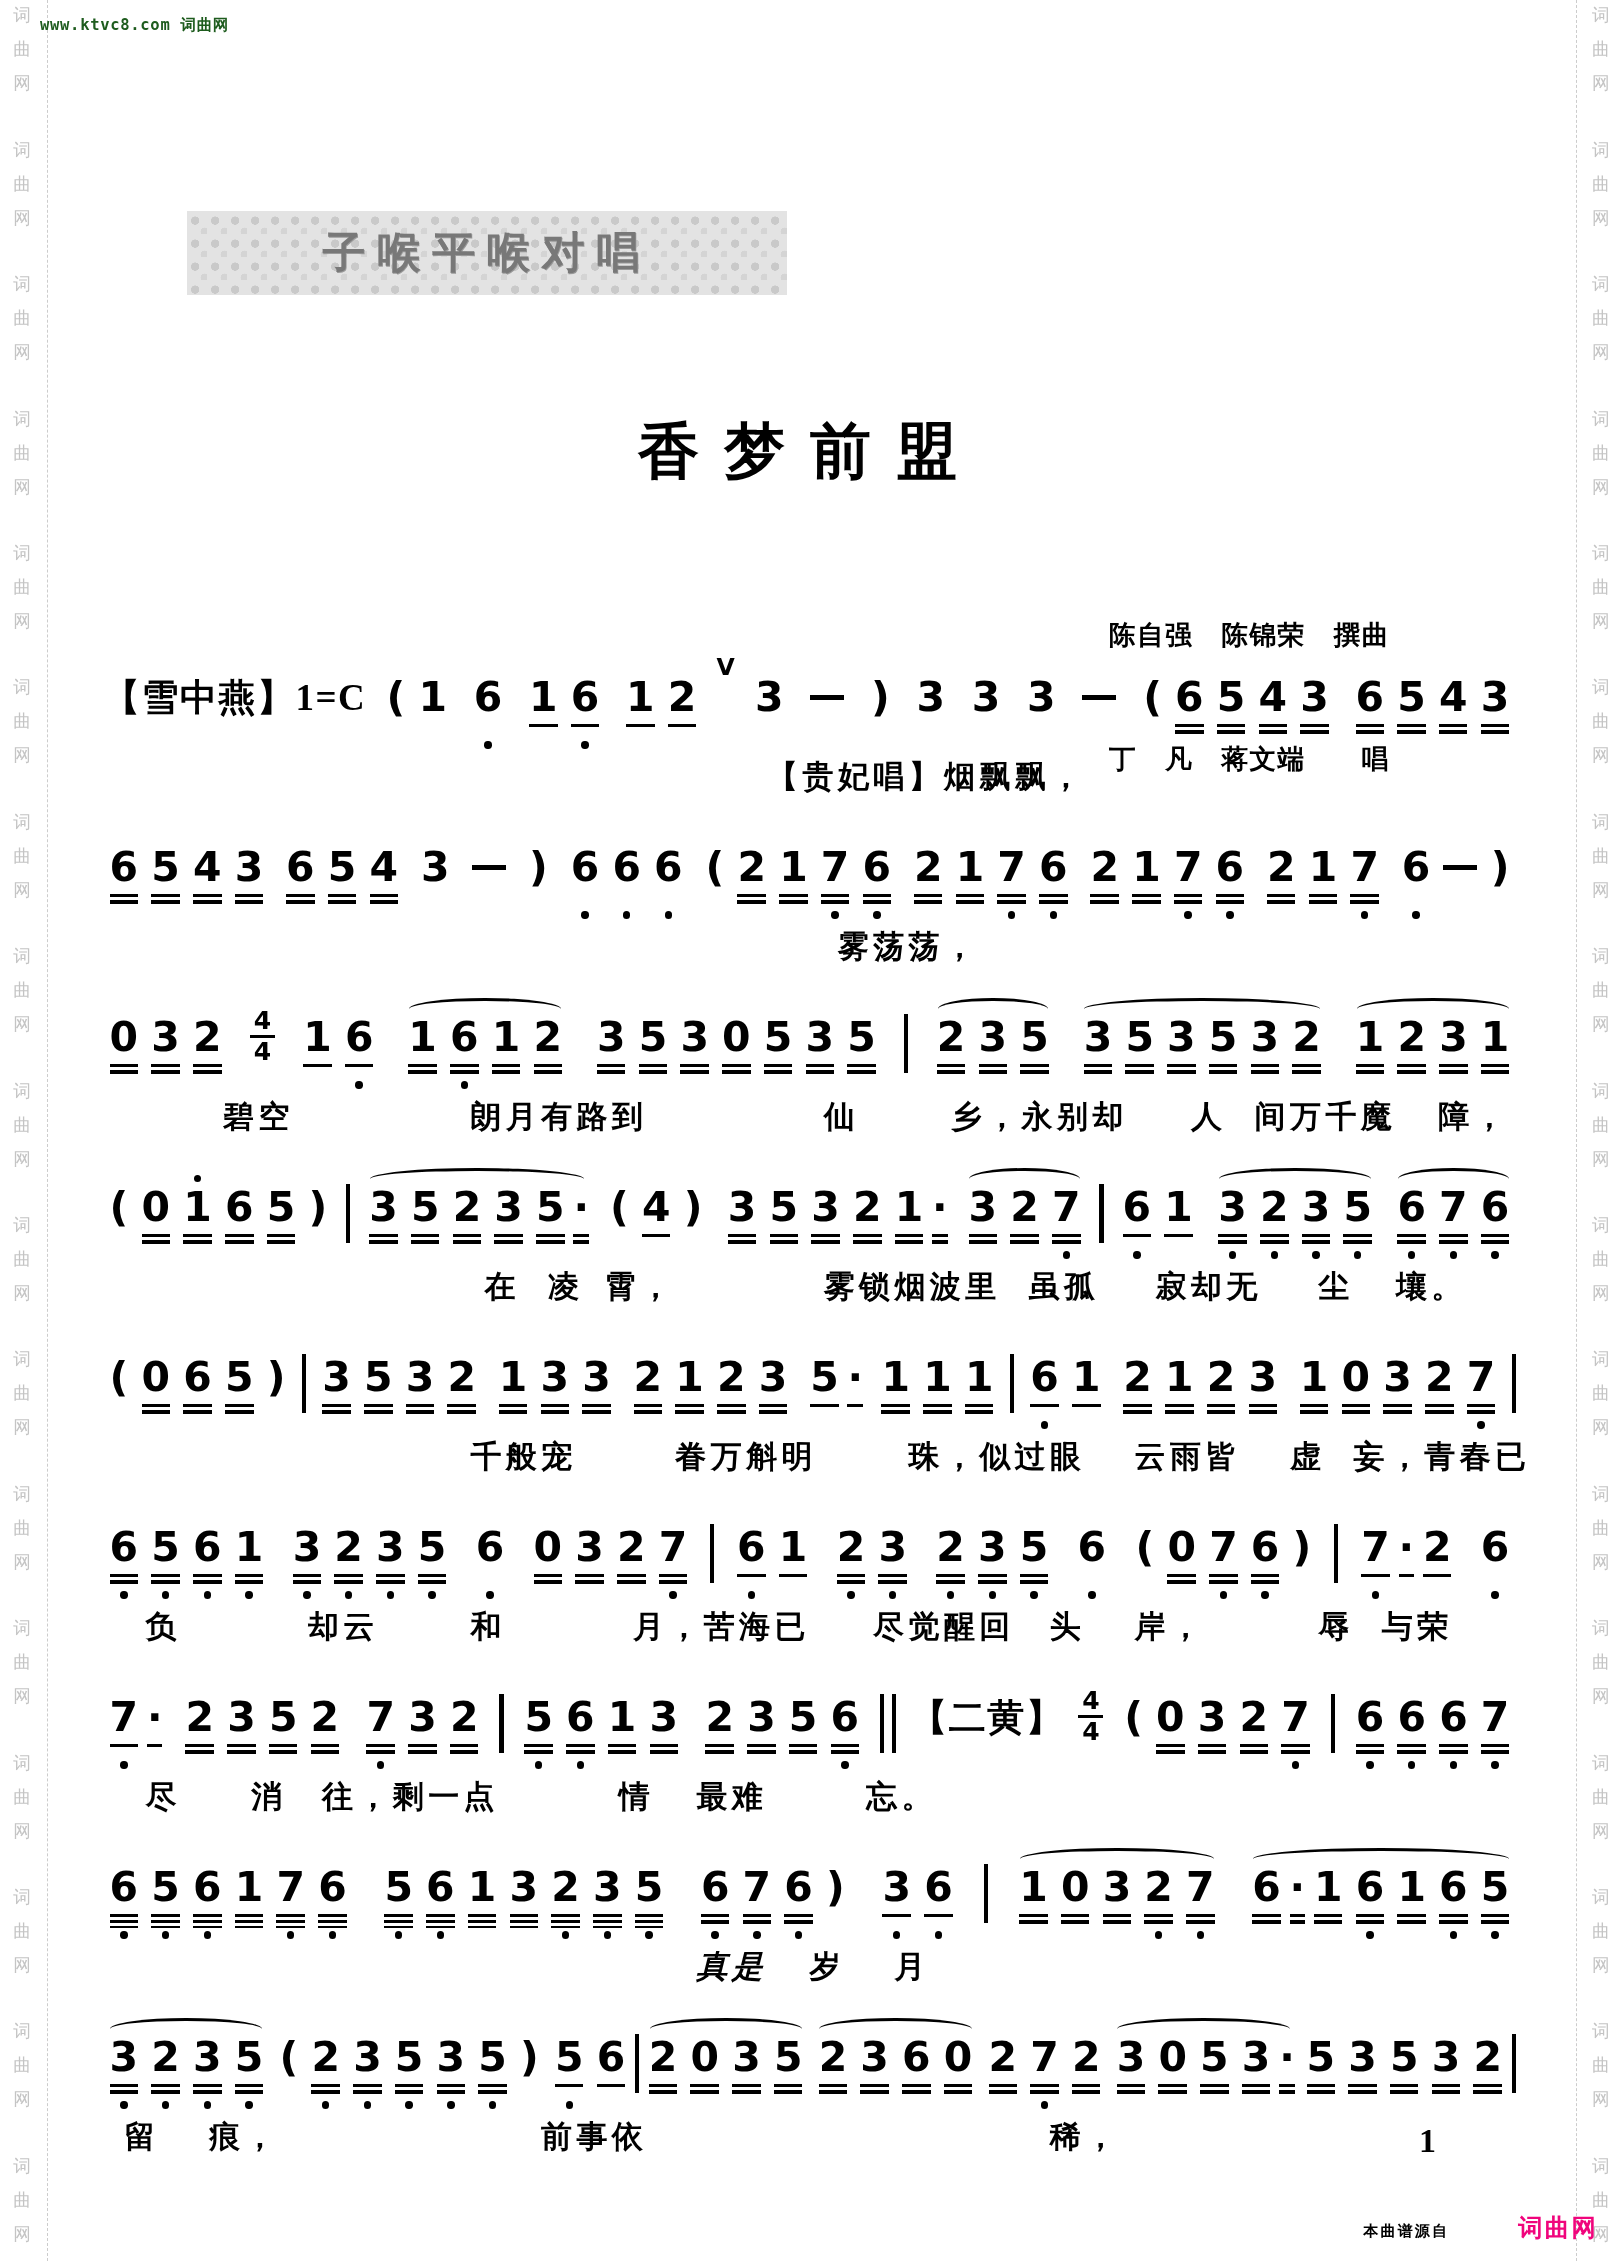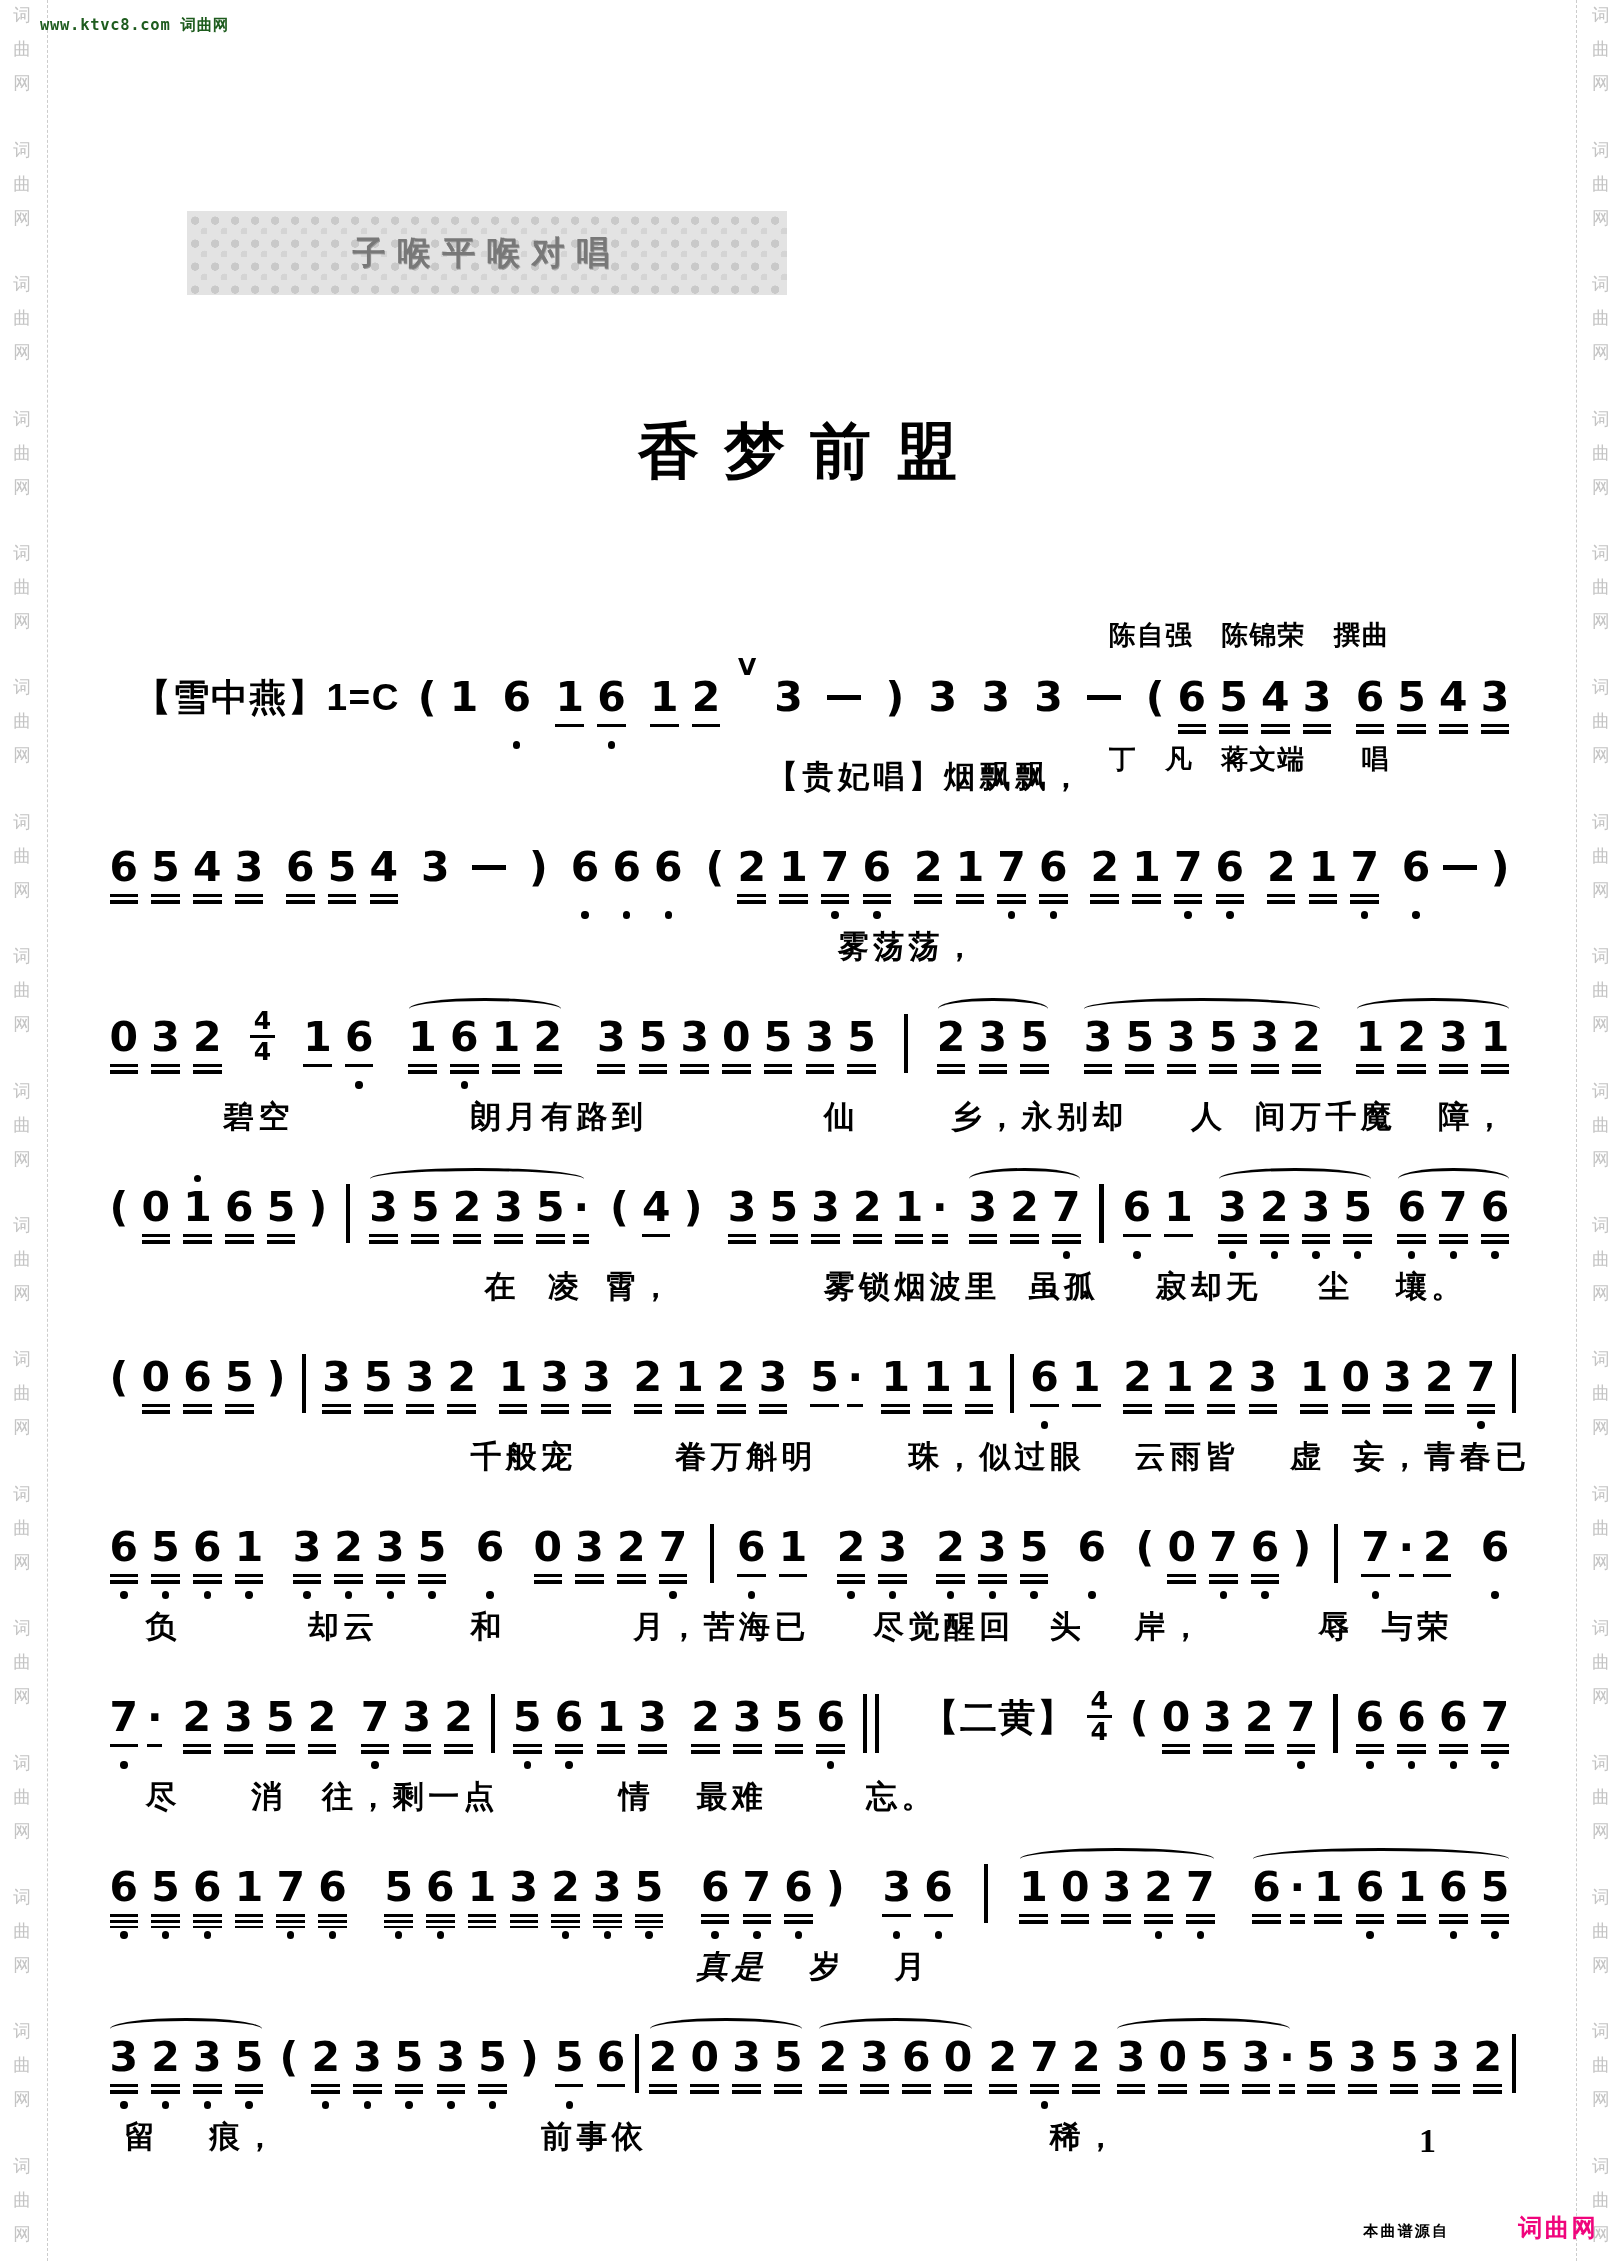--- a/index.html
+++ b/index.html
@@ -26,21 +26,21 @@
   .banner{
     position:absolute;left:187px;top:211px;width:600px;height:84px;
     background-color:#e3e3e3;
     background-image:
       radial-gradient(circle 6.6px at 8.1px 9.6px,#c9c9c9 60%,rgba(0,0,0,0) 65%),
       radial-gradient(circle 6.6px at 17.7px 20.7px,#d4d4d4 60%,rgba(0,0,0,0) 65%);
     background-size:20px 23px;
     display:flex;align-items:center;justify-content:center;
   }
   .banner-text{
-    font-size:33px;font-weight:700;color:#787878;letter-spacing:11.8px;
+    font-size:43px;font-weight:700;color:#787878;letter-spacing:11.8px;
     text-shadow:0.7px 0.7px 0 #9a9a9a;
   }
   
   .title{
     position:absolute;left:0;width:100%;top:411px;text-align:center;
     font-size:61px;font-weight:900;letter-spacing:25px;
   }
   .credits{
     position:absolute;left:1109px;top:533px;font-size:26.6px;font-weight:700;
     line-height:1.55;letter-spacing:1.5px;white-space:pre;
@@ -63,21 +63,21 @@
   .r-lo{height:14.8px;width:100%;display:flex;align-items:flex-start;justify-content:center;}
   .dot{width:7.4px;height:7.4px;border-radius:50%;background:#000;margin-top:3px;}
   .hidot{margin-top:4.4px;}
   .dashchar{width:34px;height:5.2px;background:#000;margin:21.4px 0;}
   .slur{
     position:absolute;top:-1.5px;left:7.4px;right:7.4px;height:19px;
     border-top:3.7px solid #000;border-radius:100% 100% 0 0;
   }
   .labtxt{
     font-size:37px;font-weight:900;line-height:47px;margin-top:14.8px;white-space:nowrap;
-    font-family:Liberation Sans, sans-serif;letter-spacing:1.5px;margin-left:31px;
+    font-family:Liberation Serif, serif;letter-spacing:1.5px;
   }
   .vbar{width:4.4px;height:59px;background:#000;margin-top:14.8px;}
   .dbar .vbar + .vbar{margin-left:7.4px;}
   .frac{display:flex;flex-direction:column;align-items:center;margin-top:10.3px;}
   .frac .fn{font-size:25px;font-weight:900;line-height:23.6px;font-family:"DejaVu Sans",sans-serif;}
   .frac .fl{width:25px;height:3px;background:#000;margin:2.2px 0;}
   .breath{font-size:23.6px;font-weight:900;line-height:22px;margin-top:-3px;
     font-family:"DejaVu Sans",sans-serif;}
   .lyrics{position:absolute;left:0;right:0;top:97px;height:52px;}
   .lyr{position:absolute;font-size:31px;font-weight:700;white-space:nowrap;letter-spacing:4.4px;}

